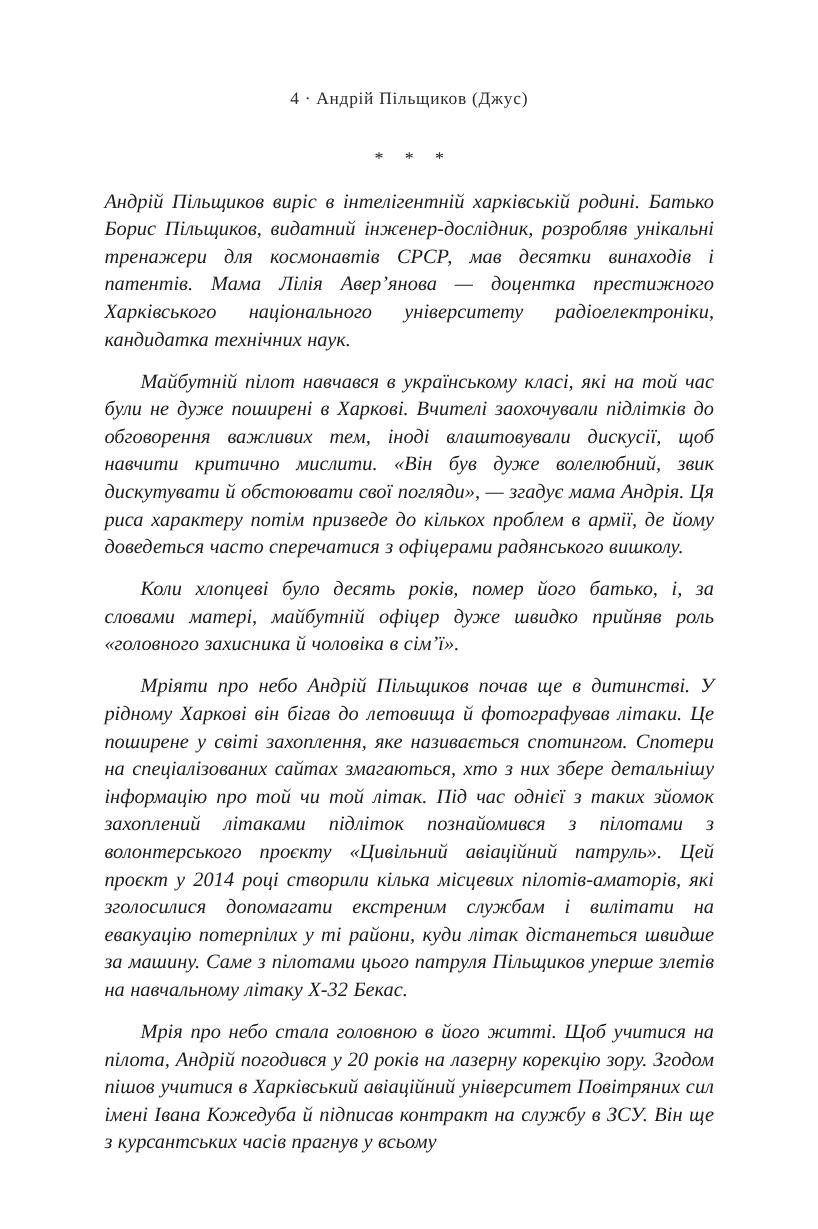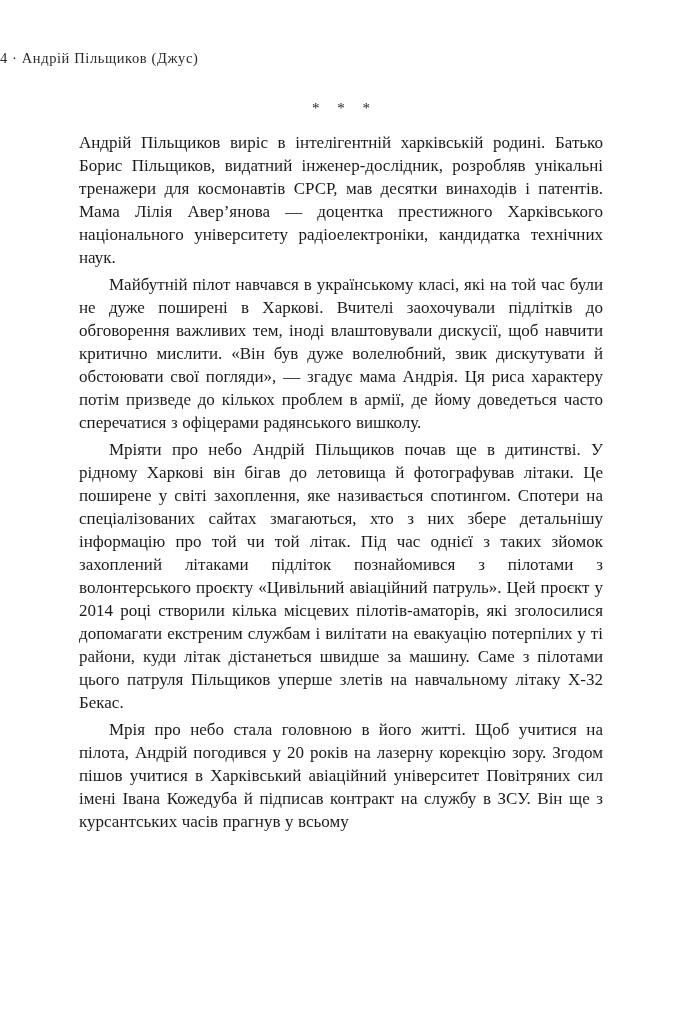--- a/index.html
+++ b/index.html
@@ -13,47 +13,49 @@
     height: 1024px;
     margin: 0 auto;
     background: #ffffff;
     font-family: "Liberation Serif", "DejaVu Serif", serif;
     color: #1b1b1b;
     overflow: hidden;
     box-sizing: border-box;
   }
   .running-head {
     padding-top: 50px;
-    text-align: left;
+    text-align: center;
     font-size: 14.5px;
     letter-spacing: 0.6px;
     color: #2a2a2a;
+    margin-top: 25px;
   }
   .section-divider {
     margin-top: 33px;
     margin-bottom: 14px;
     text-align: center;
     font-size: 15px;
     letter-spacing: 7px;
     color: #1b1b1b;
     text-indent: 7px; 
   }
   .body-text {
     margin: 0 75px;
     text-align: justify;
     font-size: 17px;
     line-height: 23px;
     hyphens: auto;
     -webkit-hyphens: auto;
     word-spacing: 0.3px;
   }
   .body-text p {
-    margin: 4px;
+    margin: 12px;
     padding: 0;
     text-indent: 30px;
+    font-style: italic;
   }
   .body-text p.no-indent {
     text-indent: 0;
   }
   .page-number {
     position: absolute;
     left: 0;
     right: 0;
     bottom: 86px;
     text-align: center;
@@ -66,18 +68,19 @@
 
 <div class="page">
 
   <div class="running-head">4 · Андрій Пільщиков (Джус)</div>
 
   <div class="section-divider">* * *</div>
 
   <div class="body-text">
     <p class="no-indent">Андрій Пільщиков виріс в інтелігентній харківській родині. Батько Борис Пільщиков, видатний інженер-дослідник, розробляв унікальні тренажери для космонавтів СРСР, мав десятки винаходів і патентів. Мама Лілія Аверʼянова — доцентка престижного Харківського національного університету радіоелектроніки, кандидатка технічних наук.</p>
     <p>Майбутній пілот навчався в українському класі, які на той час були не дуже поширені в Харкові. Вчителі заохочували підлітків до обговорення важливих тем, іноді влаштовували дискусії, щоб навчити критично мислити. «Він був дуже волелюбний, звик дискутувати й обстоювати свої погляди», — згадує мама Андрія. Ця риса характеру потім призведе до кількох проблем в армії, де йому доведеться часто сперечатися з офіцерами радянського вишколу.</p>
+    <p>Коли хлопцеві було десять років, помер його батько, і, за словами матері, майбутній офіцер дуже швидко прийняв роль «головного захисника й чоловіка в сімʼї».</p>
     <p>Мріяти про небо Андрій Пільщиков почав ще в дитинстві. У рідному Харкові він бігав до летовища й фотографував літаки. Це поширене у світі захоплення, яке називається спотингом. Спотери на спеціалізованих сайтах змагаються, хто з них збере детальнішу інформацію про той чи той літак. Під час однієї з таких зйомок захоплений літаками підліток познайомився з пілотами з волонтерського проєкту «Цивільний авіаційний патруль». Цей проєкт у 2014 році створили кілька місцевих пілотів-аматорів, які зголосилися допомагати екстреним службам і вилітати на евакуацію потерпілих у ті райони, куди літак дістанеться швидше за машину. Саме з пілотами цього патруля Пільщиков уперше злетів на навчальному літаку Х-32 Бекас.</p>
     <p>Мрія про небо стала головною в його житті. Щоб учитися на пілота, Андрій погодився у 20 років на лазерну корекцію зору. Згодом пішов учитися в Харківський авіаційний університет Повітряних сил імені Івана Кожедуба й підписав контракт на службу в ЗСУ. Він ще з курсантських часів прагнув у всьому</p>
   </div>
 
 
 </div>
 
 </body></html>

